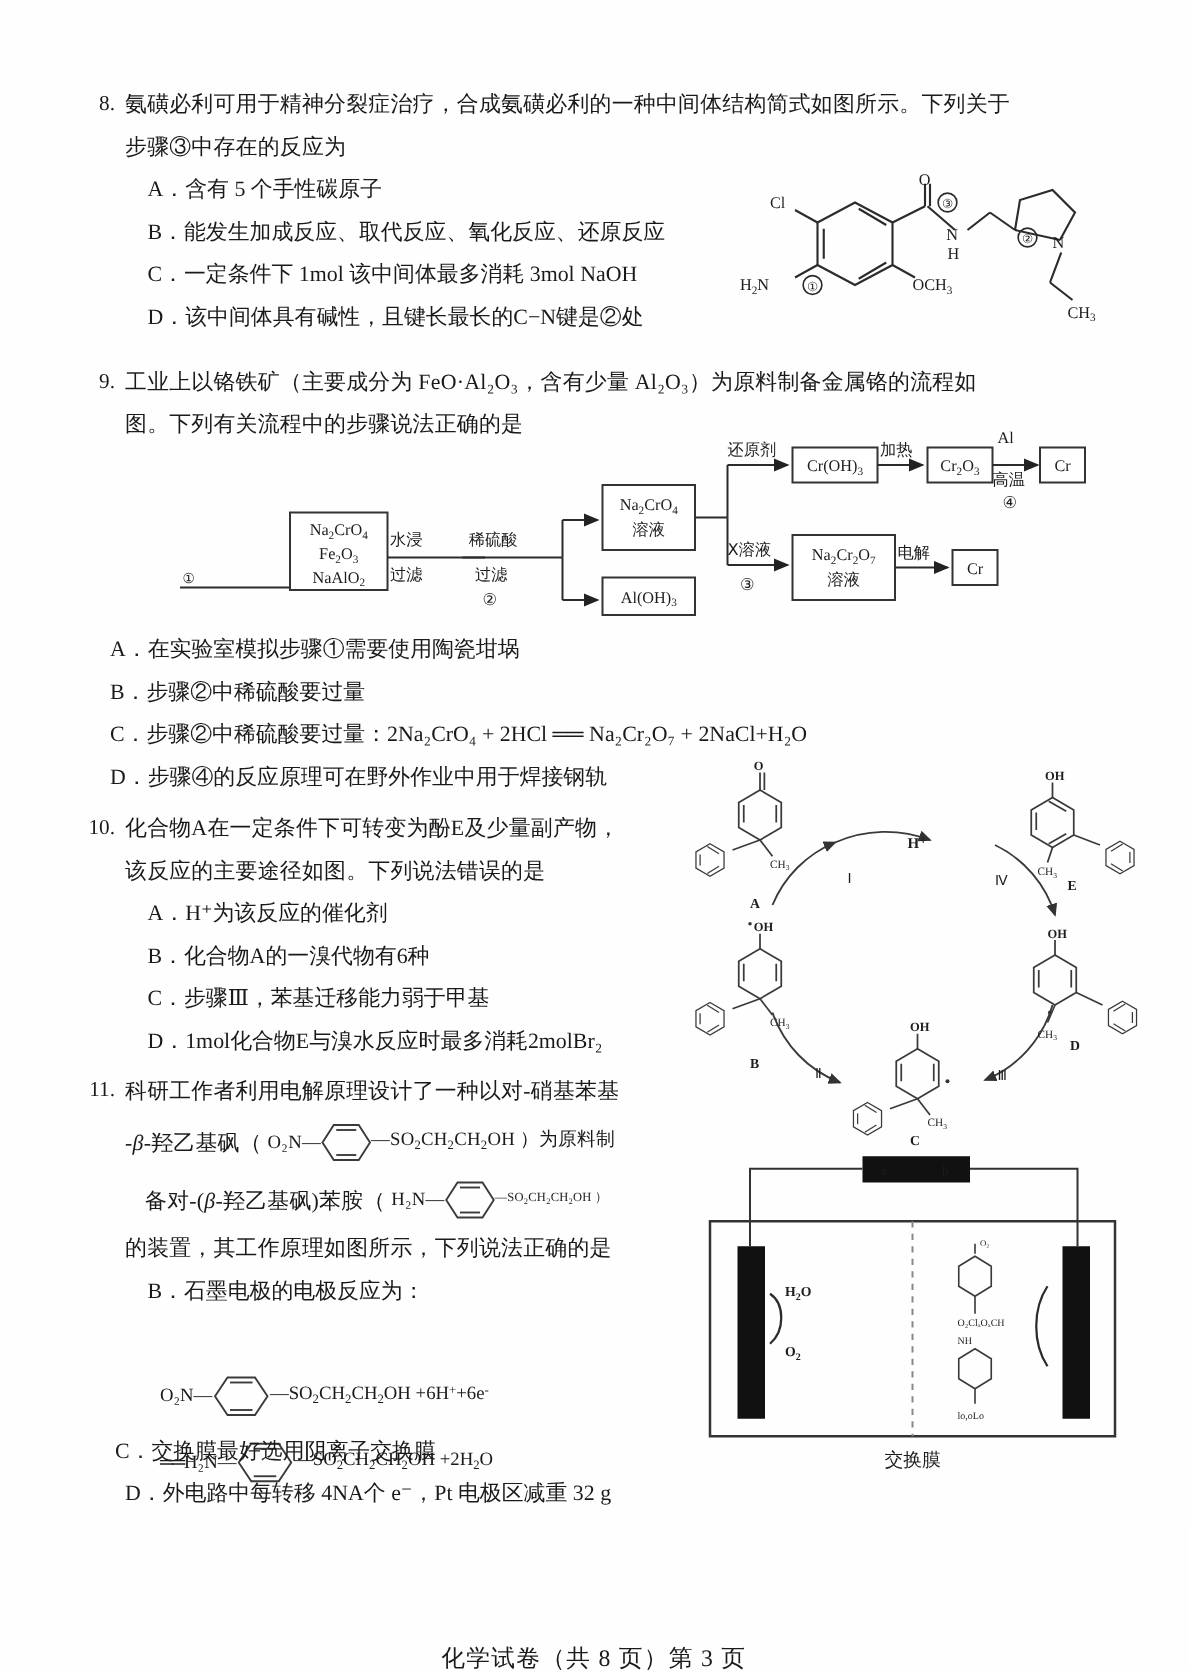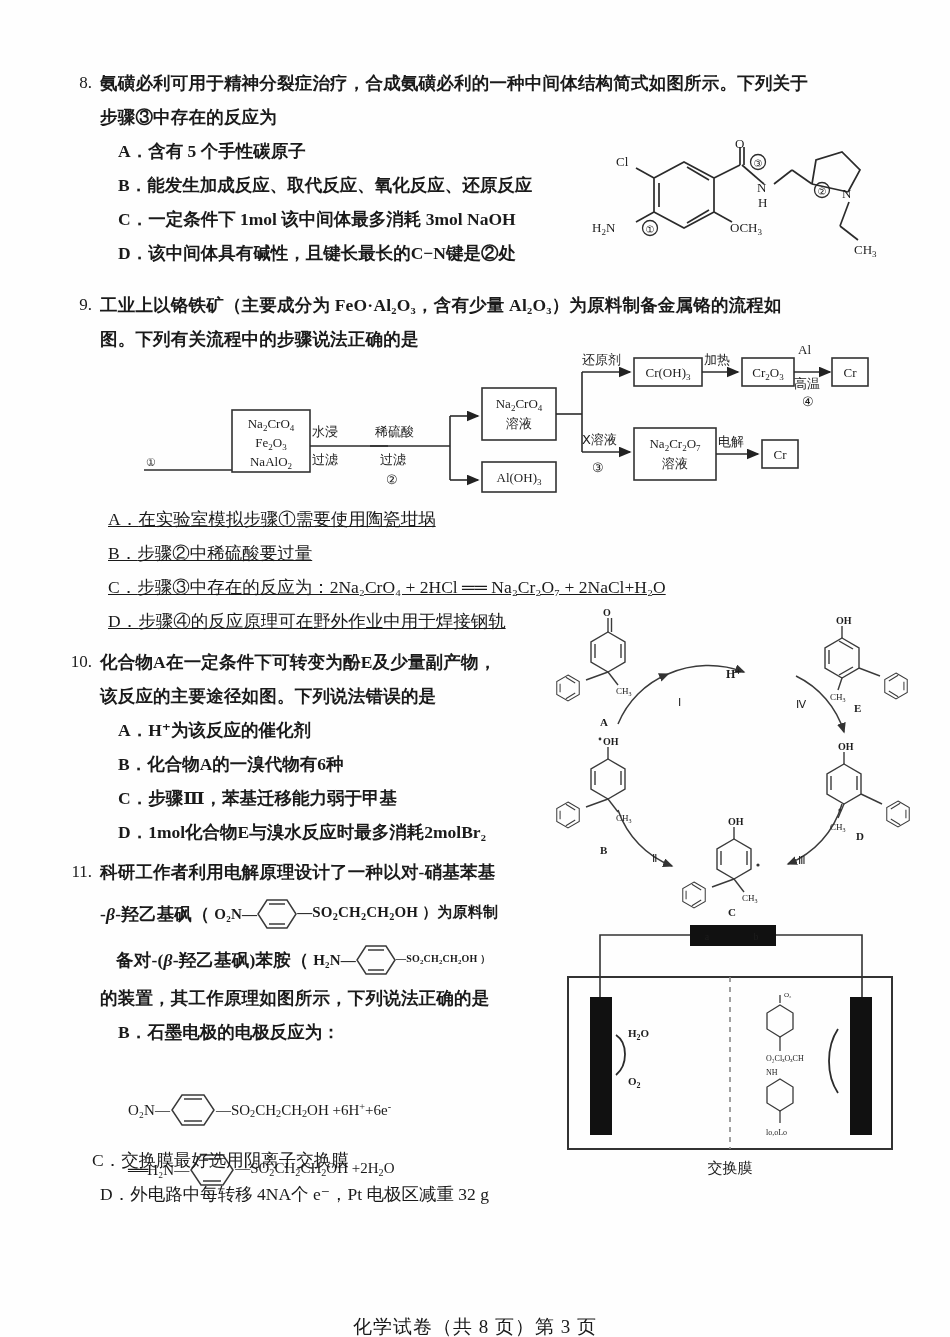--- a/index.html
+++ b/index.html
@@ -29,21 +29,20 @@
   .q-num {
     width: 34px;
     flex: 0 0 34px;
     text-align: right;
     font-size: 17px;
     padding-right: 8px;
     line-height: 34px;
   }
   .q-body {
     flex: 1 1 auto;
-    font-weight: bold;
   }
   .q-stem {
     font-size: 17.5px;
     line-height: 34px;
     letter-spacing: .2px;
   }
   .opt {
     font-size: 17.5px;
     line-height: 34px;
     padding-left: 18px;
@@ -240,29 +239,29 @@
       <text class="flabel chinese" x="545" y="110" text-anchor="middle" font-size="13">溶液</text>
 
       <line class="sk" stroke-width="1.6" x1="586" y1="96" x2="628" y2="96" marker-end="url(#ah)"></line>
       <text class="flabel chinese" x="588" y="88" font-size="13">电解</text>
 
       <rect class="fbox" x="632" y="82" width="36" height="28"></rect>
       <text class="flabel" x="650" y="101" text-anchor="middle">Cr</text>
     </svg>
   </div>
 
-  <div style="position:absolute; left:108px; top:502px; width:790px;text-decoration:underline;">
+  <div style="position:absolute; left:88px; top:502px; width:790px;">
     <div class="opt" style="padding-left:0">
       <span class="lab">A．</span><span>在实验室模拟步骤①需要使用陶瓷坩埚</span>
     </div>
     <div class="opt" style="padding-left:0">
       <span class="lab">B．</span><span>步骤②中稀硫酸要过量</span>
     </div>
     <div class="opt" style="padding-left:0">
-      <span class="lab">C．</span><span>步骤③中存在的反应为：2Na₂CrO₄ + 2HCl ══ Na₂Cr₂O₇ + 2NaCl+H₂O</span>
+      <span class="lab">C．</span><span>步骤②中稀硫酸要过量：2Na₂CrO₄ + 2HCl ══ Na₂Cr₂O₇ + 2NaCl+H₂O</span>
     </div>
     <div class="opt" style="padding-left:0">
       <span class="lab">D．</span><span>步骤④的反应原理可在野外作业中用于焊接钢轨</span>
     </div>
   </div>
 
   <div class="q" style="left:58px; top:645px; width:510px;">
     <div class="q-num">10.</div>
     <div class="q-body">
       <div class="q-stem">化合物A在一定条件下可转变为酚E及少量副产物，</div>
@@ -443,21 +442,21 @@
       </div>
 
       <div class="q-stem">的装置，其工作原理如图所示，下列说法正确的是</div>
       <div class="opt">
         <span class="lab">B．</span><span>石墨电极的电极反应为：</span>
       </div>
     </div>
   </div>
 
   <div class="fig" style="left:128px; top:1085px; width:430px; height:105px; font-size:15px;">
-    <div style="white-space:nowrap; height:50px; line-height:43px;">
+    <div style="white-space:nowrap; height:50px; line-height:56px;">
       <span style="display:inline-block; vertical-align:middle;">O₂N—</span><span style="display:inline-block; vertical-align:middle;">
         <svg width="46" height="36" viewBox="0 0 46 36">
             <g class="sk2" stroke-width="1.5">
               <polygon points="12,3 34,3 44,18 34,33 12,33 2,18"></polygon>
               <line x1="14" y1="7" x2="32" y2="7"></line>
               <line x1="14" y1="29" x2="32" y2="29"></line>
             </g>
           </svg>
       </span><span style="display:inline-block; vertical-align:middle;">—SO<sub>2</sub>CH<sub>2</sub>CH<sub>2</sub>OH +6H<sup>+</sup>+6e<sup>-</sup></span>
     </div>

